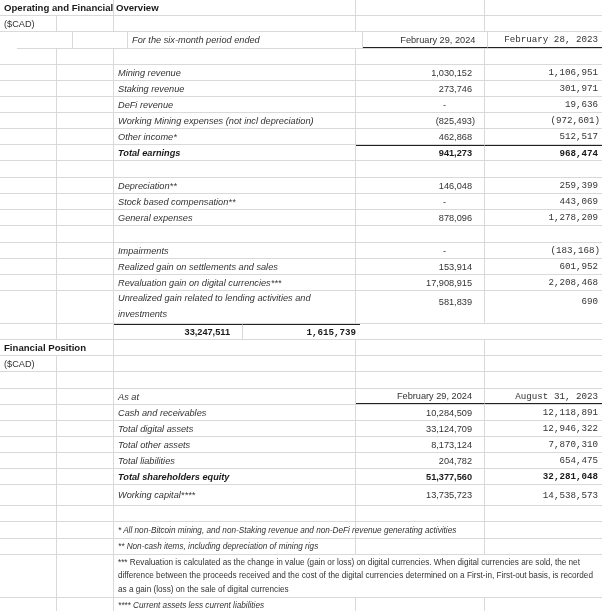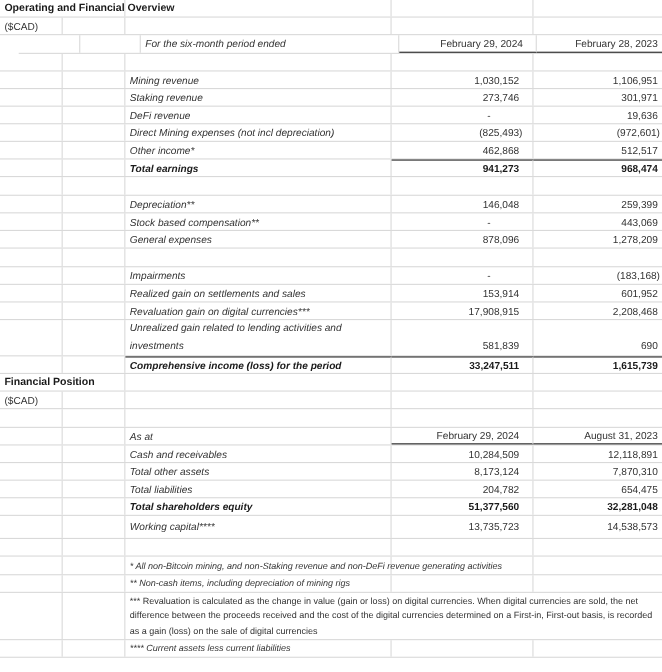--- a/index.html
+++ b/index.html
@@ -6,32 +6,32 @@
   body { width: 602px; height: 611px; overflow: hidden; position: relative;
          font-family: "Liberation Sans", sans-serif; font-size: 9.2px; color: #333333; }
   .sheet { position: absolute; left: 0; top: 0; width: 602px; }
   .row { position: relative; display: flex; height: 16px; border-bottom: 1px solid #d9d9d9; box-sizing: border-box; }
   .cell { box-sizing: border-box; border-right: 1px solid #d9d9d9; height: 100%;
           display: flex; align-items: center; padding: 0 4px; white-space: nowrap; overflow: visible; }
   .cA { width: 57px; }
   .cB { width: 57px; }
   .cC { width: 242px; font-style: italic; }
   .cD { width: 129px; justify-content: flex-end; padding-right: 12px; }
-  .cE { width: 117px; justify-content: flex-end; padding-right: 4px; border-right: none; }
+  .cE { width: 117px; justify-content: flex-end; padding-right: 4px; border-right: none; font-family: Liberation Mono, monospace; }
   .span-AB { width: 114px; }
   .span-CDE { width: 488px; border-right: none; }
   .bold { font-weight: bold; color: #1a1a1a; }
   .italic { font-style: italic; }
   .title { font-weight: bold; color: #1a1a1a; font-size: 9.6px; }
   .dark-top-DE .cD, .dark-top-DE .cE { border-top: 1.5px solid #222; }
   .dark-bottom-DE .cD, .dark-bottom-DE .cE { border-bottom: 1.5px solid #222; }
   .dark-top-CDE .cC, .dark-top-CDE .cD, .dark-top-CDE .cE { border-top: 1.5px solid #222; }
   .tall2 { height: 33px; }
   .tall2 .cC { white-space: normal; line-height: 16px; align-items: flex-end; padding-bottom: 1px; }
-  .tall2 .cD, .tall2 .cE { align-items: flex-end; padding-bottom: 4px; }
+  .tall2 .cD, .tall2 .cE { align-items: flex-end; padding-bottom: 16px; }
   .wc { height: 21px; }
   .note { height: 17px; }
   .note3 { height: 43px; }
   .note3 .span-CDE { white-space: normal; line-height: 13.5px; align-items: center; }
   .footnote { font-size: 8.2px; }
 </style>
 </head>
 <body>
 
 <div class="sheet">
@@ -81,21 +81,21 @@
   <div class="row">
     <div class="cell cA"></div>
       <div class="cell cB"></div>
     <div class="cell cC">DeFi revenue</div>
     <div class="cell cD" style="padding-right:38px;">-</div>
     <div class="cell cE">19,636</div>
   </div>
   <div class="row">
     <div class="cell cA"></div>
       <div class="cell cB"></div>
-    <div class="cell cC">Direct Mining expenses (not incl depreciation)</div>
+    <div class="cell cC">Working Mining expenses (not incl depreciation)</div>
     <div class="cell cD" style="padding-right:9px;">(825,493)</div>
     <div class="cell cE" style="padding-right:2px;">(972,601)</div>
   </div>
   <div class="row">
     <div class="cell cA"></div>
       <div class="cell cB"></div>
     <div class="cell cC">Other income*</div>
     <div class="cell cD">462,868</div>
     <div class="cell cE">512,517</div>
   </div>
@@ -167,21 +167,20 @@
   <div class="row tall2">
     <div class="cell cA"></div>
       <div class="cell cB"></div>
     <div class="cell cC">Unrealized gain related to lending activities and investments</div>
     <div class="cell cD">581,839</div>
     <div class="cell cE">690</div>
   </div>
   <div class="row dark-top-CDE bold">
     <div class="cell cA"></div>
       <div class="cell cB"></div>
-    <div class="cell cC">Comprehensive income (loss) for the period</div>
     <div class="cell cD">33,247,511</div>
     <div class="cell cE">1,615,739</div>
   </div>
 
   <div class="row">
     <div class="cell span-AB title">Financial Position</div>
     <div class="cell cC"></div>
     <div class="cell cD"></div>
     <div class="cell cE"></div>
   </div>
@@ -209,20 +208,27 @@
   <div class="row">
     <div class="cell cA"></div>
       <div class="cell cB"></div>
     <div class="cell cC">Cash and receivables</div>
     <div class="cell cD">10,284,509</div>
     <div class="cell cE">12,118,891</div>
   </div>
   <div class="row">
     <div class="cell cA"></div>
       <div class="cell cB"></div>
+    <div class="cell cC">Total digital assets</div>
+    <div class="cell cD">33,124,709</div>
+    <div class="cell cE">12,946,322</div>
+  </div>
+  <div class="row">
+    <div class="cell cA"></div>
+      <div class="cell cB"></div>
     <div class="cell cC">Total other assets</div>
     <div class="cell cD">8,173,124</div>
     <div class="cell cE">7,870,310</div>
   </div>
   <div class="row">
     <div class="cell cA"></div>
       <div class="cell cB"></div>
     <div class="cell cC">Total liabilities</div>
     <div class="cell cD">204,782</div>
     <div class="cell cE">654,475</div>

